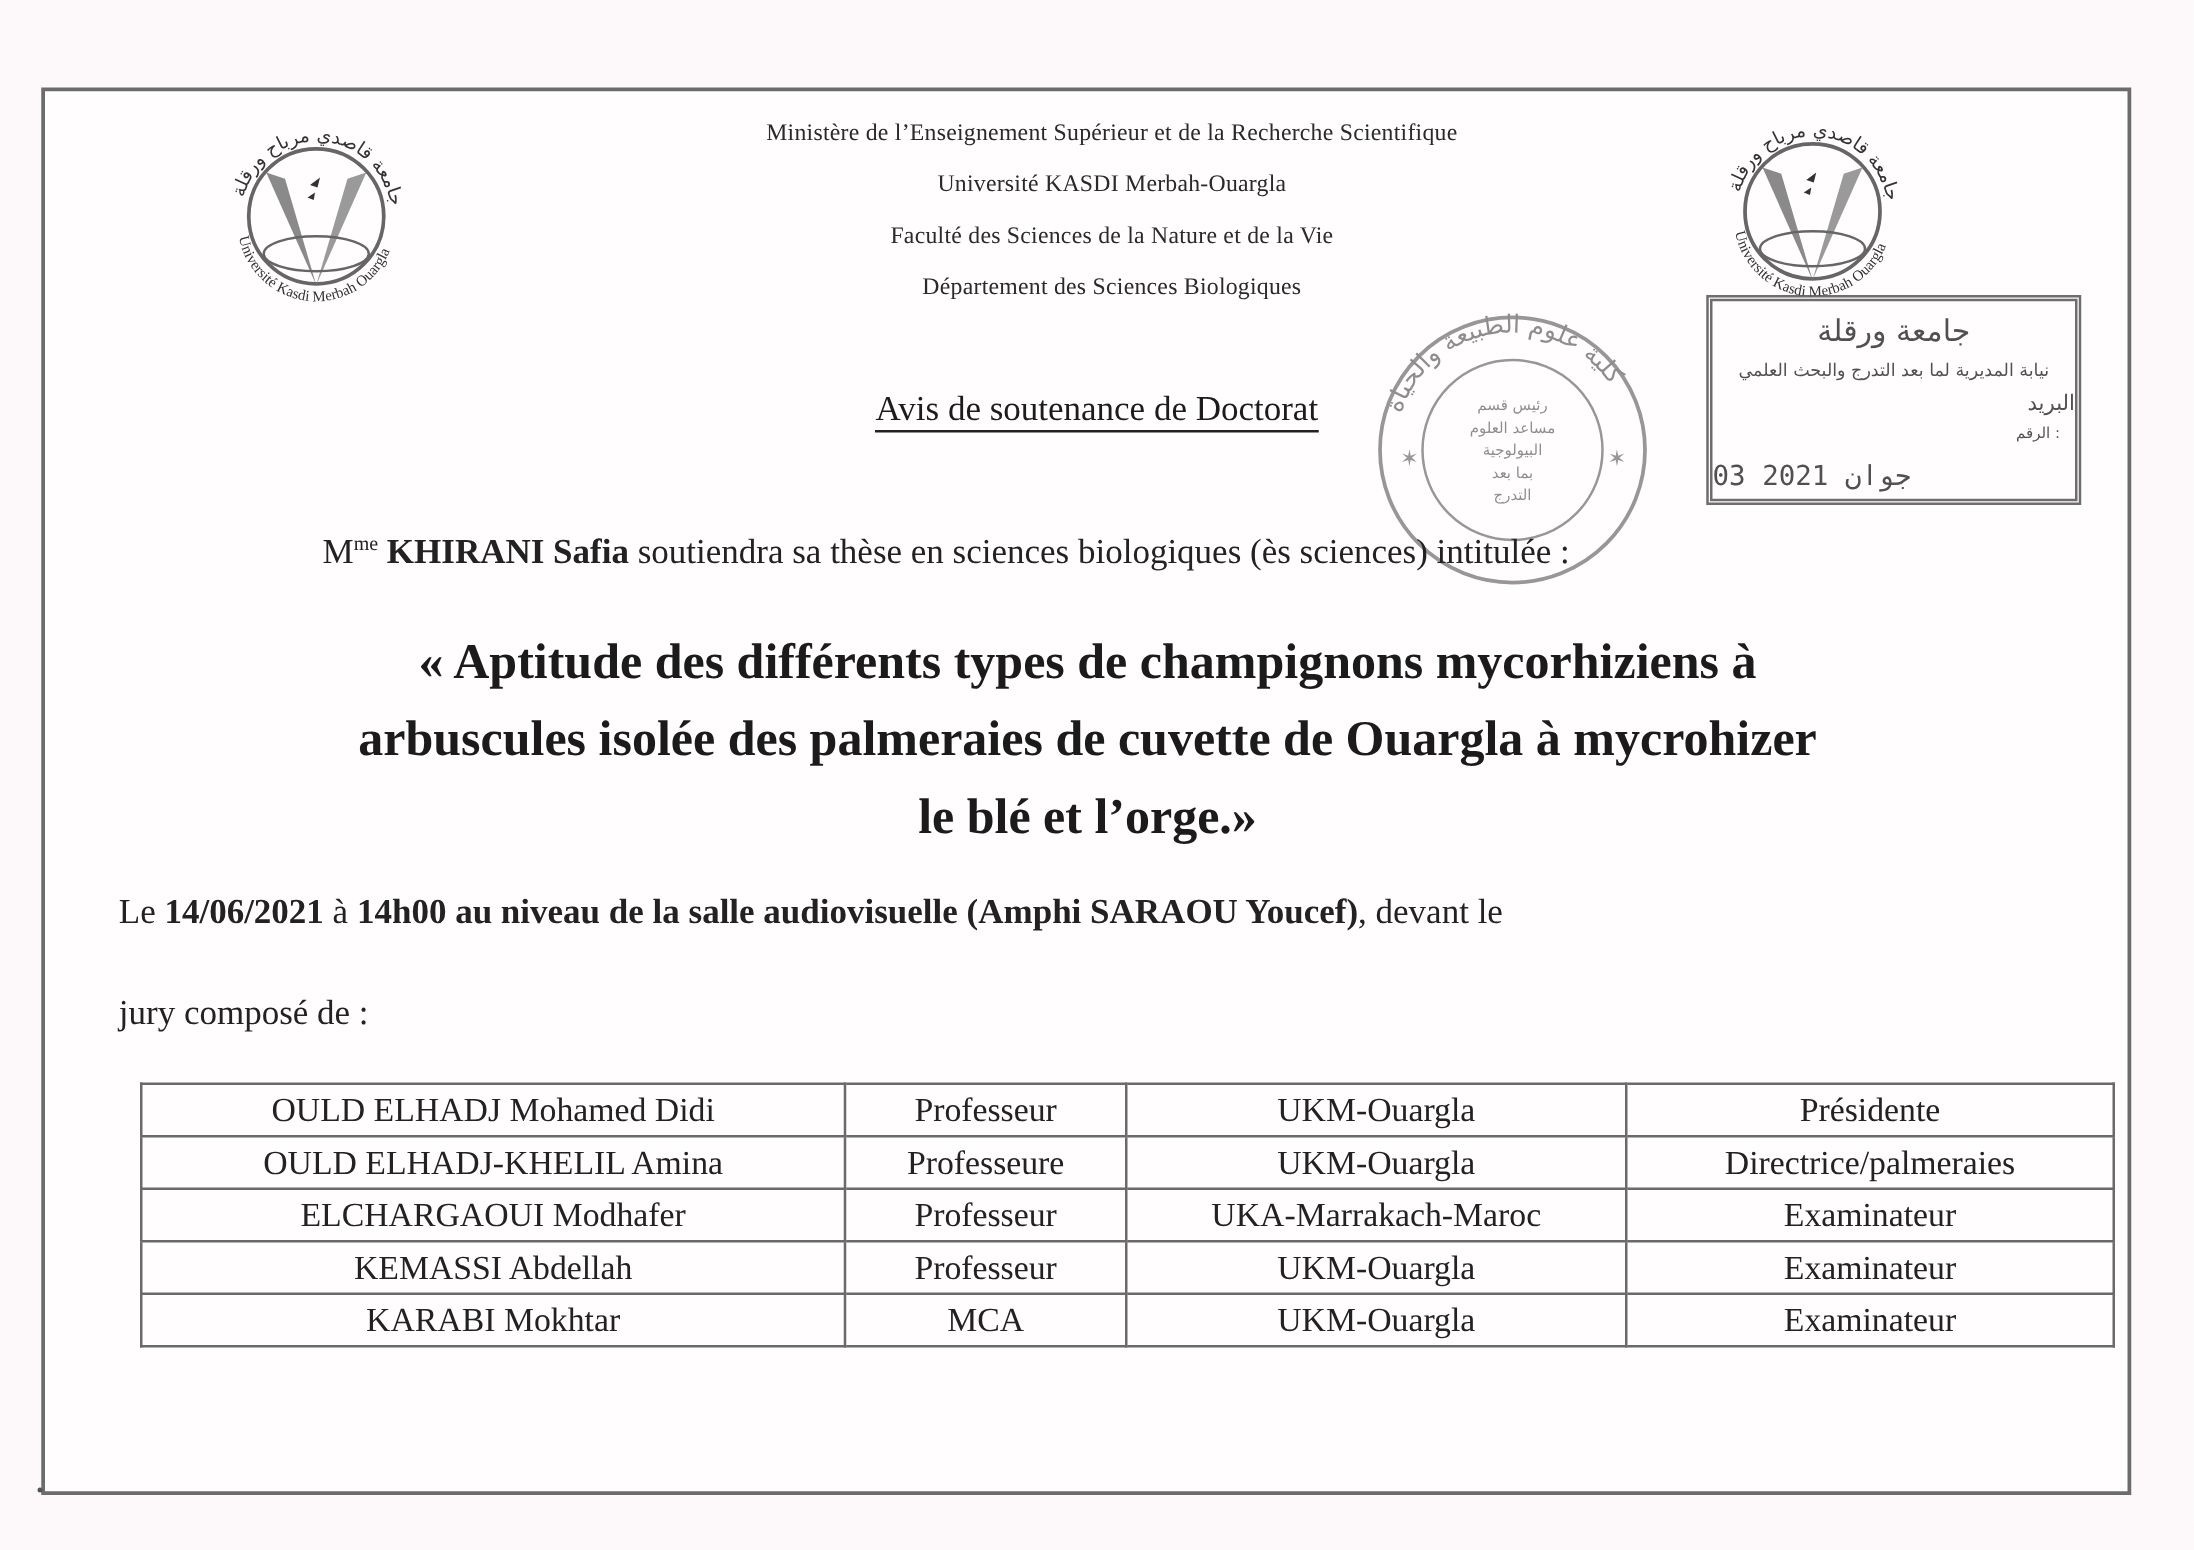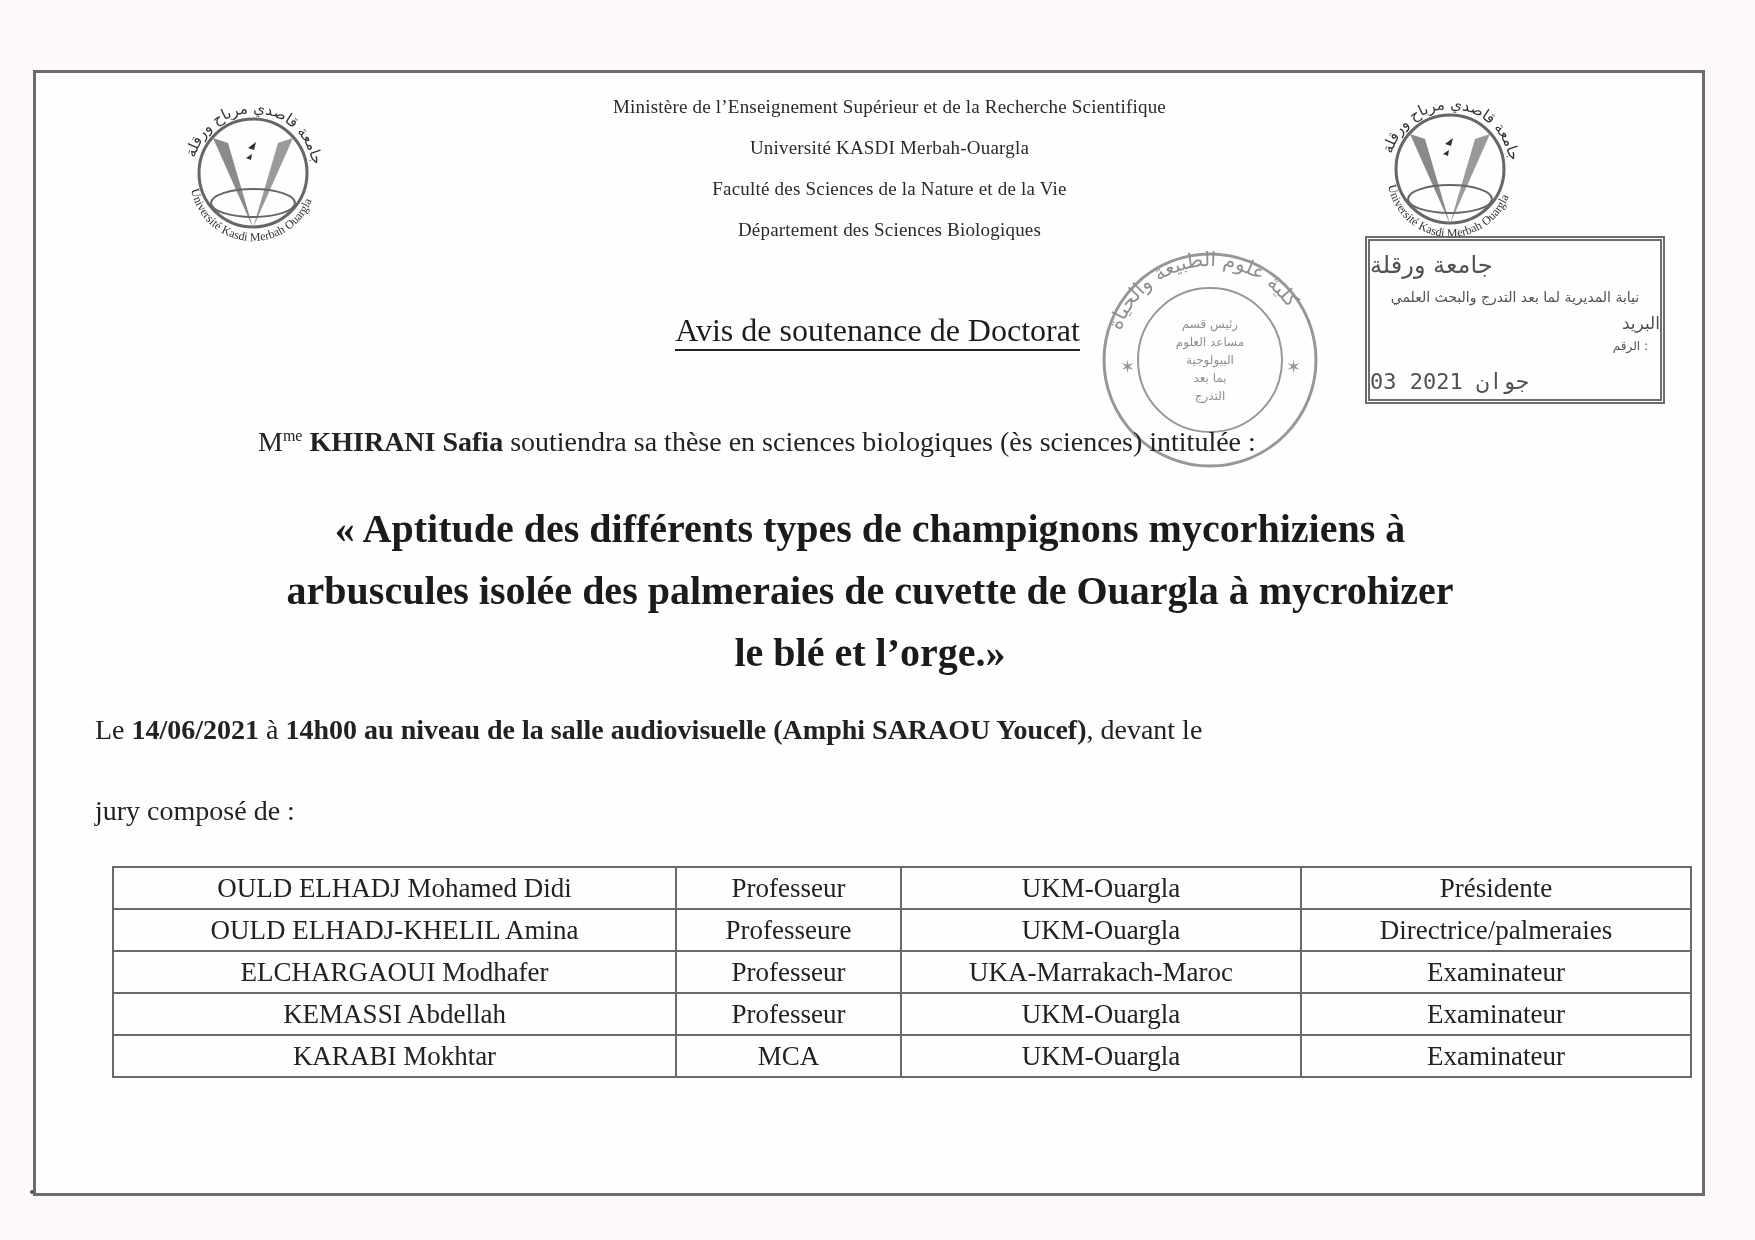--- a/index.html
+++ b/index.html
@@ -13,21 +13,21 @@
     position:absolute; left:33px; top:70px; width:1672px; height:1126px;
     border:3px solid #6c6c6c; box-sizing:border-box; background:#fffdfe;
   }
   .header-line {
     position:absolute; left:12px; width:1755px; text-align:center;
     font-size:19px; letter-spacing:0.2px; color:#2a2a2a;
   }
   .logo { position:absolute; width:170px; height:170px; }
   .avis {
     position:absolute; left:0; width:1755px; top:312px; text-align:center;
-    font-size:32px; color:#1c1c1c;
+    font-size:28px; color:#1c1c1c;
   }
   .avis span { border-bottom:2px solid #222; padding-bottom:1px; }
   .intro {
     position:absolute; left:258px; top:426px; font-size:28px; color:#222;
     white-space:nowrap;
   }
   .intro b { font-weight:bold; }
   .intro sup { font-size:16px; }
   .thesis {
     position:absolute; left:100px; width:1540px; top:498px; text-align:center;
@@ -48,21 +48,21 @@
   }
   .stamp-round {
     position:absolute; left:1098px; top:248px; width:225px; height:225px;
     opacity:0.55;
   }
   .stamp-rect {
     position:absolute; left:1365px; top:236px; width:300px; height:168px;
     border:5px double #555; box-sizing:border-box; color:#333;
     font-family:"DejaVu Sans", sans-serif; opacity:0.85;
   }
-  .stamp-rect .l1 { position:absolute; top:10px; width:100%; font-size:24px; }
+  .stamp-rect .l1 { position:absolute; top:10px; width:100%; text-align:center; font-size:24px; }
   .stamp-rect .l2 { position:absolute; top:48px; width:100%; text-align:center; font-size:14px; }
   .stamp-rect .l3 { position:absolute; top:72px; width:100%; text-align:right; font-size:17px; }
   .stamp-rect .l4 { position:absolute; top:98px; right:12px; font-size:12px; }
   .stamp-rect .l5 { position:absolute; top:128px; left:0; font-size:22px; font-family:"DejaVu Sans Mono", monospace;text-align:center; }
   .dot { position:absolute; width:4px; height:4px; border-radius:50%; background:#555; }
 </style>
 </head>
 <body>
 
 <div class="frame"></div>

